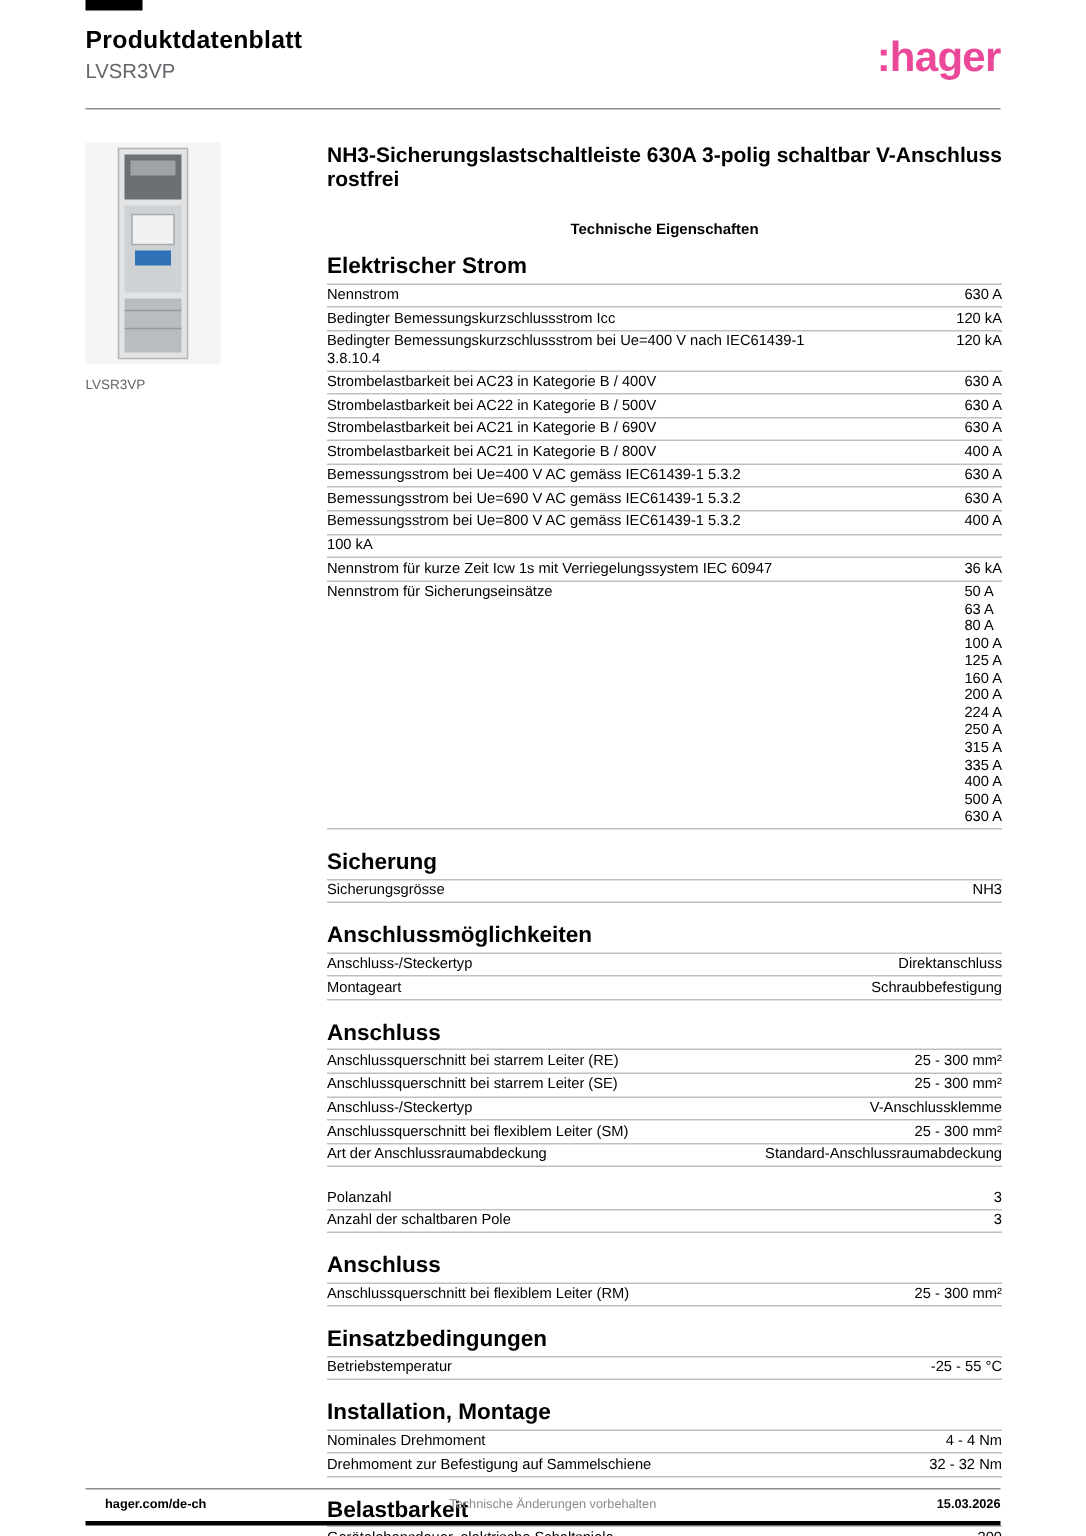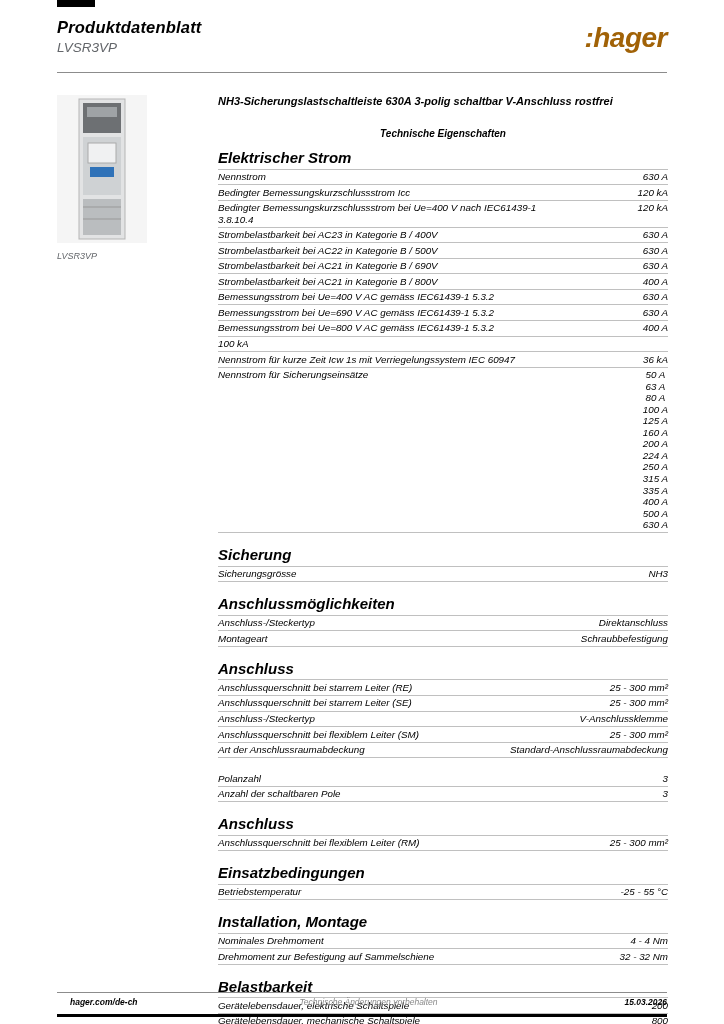--- a/index.html
+++ b/index.html
@@ -1,42 +1,42 @@
 <!DOCTYPE html>
 <html><head>
 <meta charset="utf-8">
 <style>
   * { margin:0; padding:0; box-sizing:border-box; }
   html,body { background:#ffffff; }
   body { font-family:"Liberation Sans", sans-serif; color:#000; }
-  .page { position:relative; width:724px; height:1024px; margin:0 auto; background:#fff; overflow:hidden;font-style:italic; }
+  .page { position:relative; width:724px; height:1024px; margin:0 auto; background:#fff; overflow:hidden; }
 
   
   .top-mark { position:absolute; left:57px; top:0; width:38px; height:7px; background:#000; }
   .doc-title { position:absolute; left:57px; top:18px; font-size:16.5px; font-weight:bold; letter-spacing:0.2px; }
   .doc-subtitle { position:absolute; left:57px; top:40px; font-size:13.5px; color:#63666a; }
-  .brand-logo { position:absolute; right:57px; top:22px; font-size:28px; font-weight:bold; color:#a16207; letter-spacing:-0.5px; }
+  .brand-logo { position:absolute; right:57px; top:22px; font-size:28px; font-weight:bold; color:#ec4899; letter-spacing:-0.5px; }
   .header-rule { position:absolute; left:57px; right:57px; top:72px; border-top:1px solid #8c8c8c; }
 
   
   .left-col { position:absolute; left:57px; top:95px; width:90px; }
   .product-photo-frame { width:90px; height:148px; background:#f5f5f5; }
   .photo-caption { margin-top:8px; font-size:9px; color:#63666a; }
 
   
   .main-col { position:absolute; left:218px; top:95px; width:450px; }
-  .product-name { font-size:11px; font-weight:bold; margin-bottom:21px; }
+  .product-name { font-size:14px; font-weight:bold; margin-bottom:21px; }
   .tech-heading { font-size:10px; font-weight:bold; margin-bottom:10px;text-align:center; }
 
   .spec-section { margin-top:13px; }
   .spec-section:first-child { margin-top:0; }
   .spec-title { font-size:15px; font-weight:bold; padding-bottom:2.5px; border-bottom:1px solid #c0c0c0; }
   .spec-row { display:flex; justify-content:space-between; align-items:flex-start; border-bottom:1px solid #c0c0c0; padding:1.5px 0; font-size:9.8px; line-height:1.18; }
   .spec-label { padding-right:12px; max-width:76%; }
-  .spec-value { text-align:center; white-space:pre-line; flex-shrink:0; }
+  .spec-value { text-align:left; white-space:pre-line; flex-shrink:0; }
 
   
   .footer-rule { position:absolute; left:57px; right:57px; top:992px; border-top:1px solid #8c8c8c; }
   .footer { position:absolute; left:57px; right:57px; top:997px; display:flex; font-size:8.5px; align-items:baseline;margin-left:13px; }
   .footer-left { flex:1; text-align:left; font-weight:bold; }
   .footer-center { flex:1.4; text-align:center; color:#8a8a8a; }
   .footer-right { flex:1; text-align:right; font-weight:bold; }
   .bottom-bar { position:absolute; left:57px; right:57px; top:1014px; height:3px; background:#000; }
 </style>
 </head>

